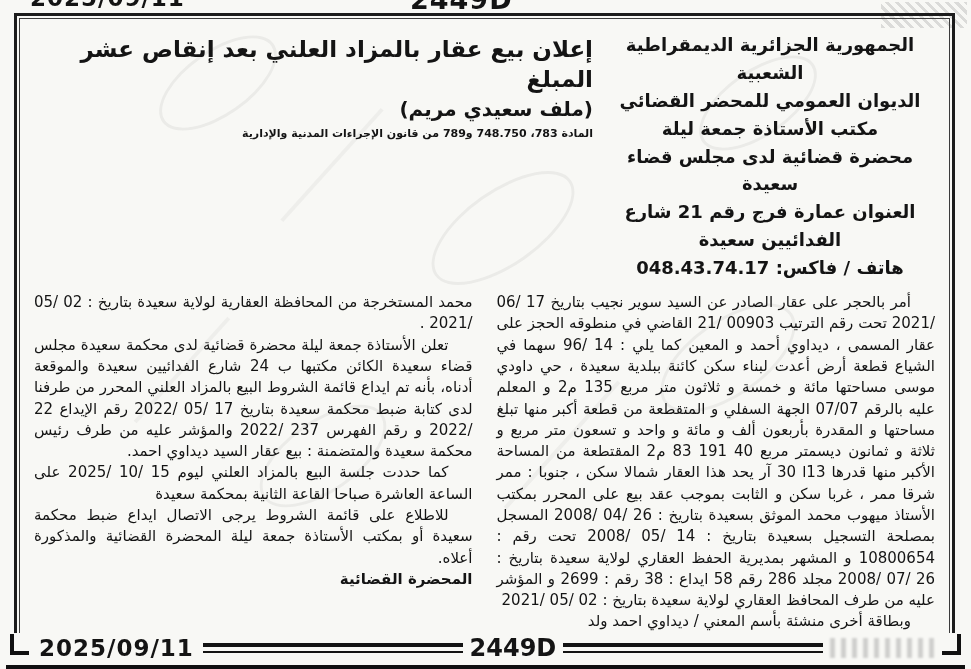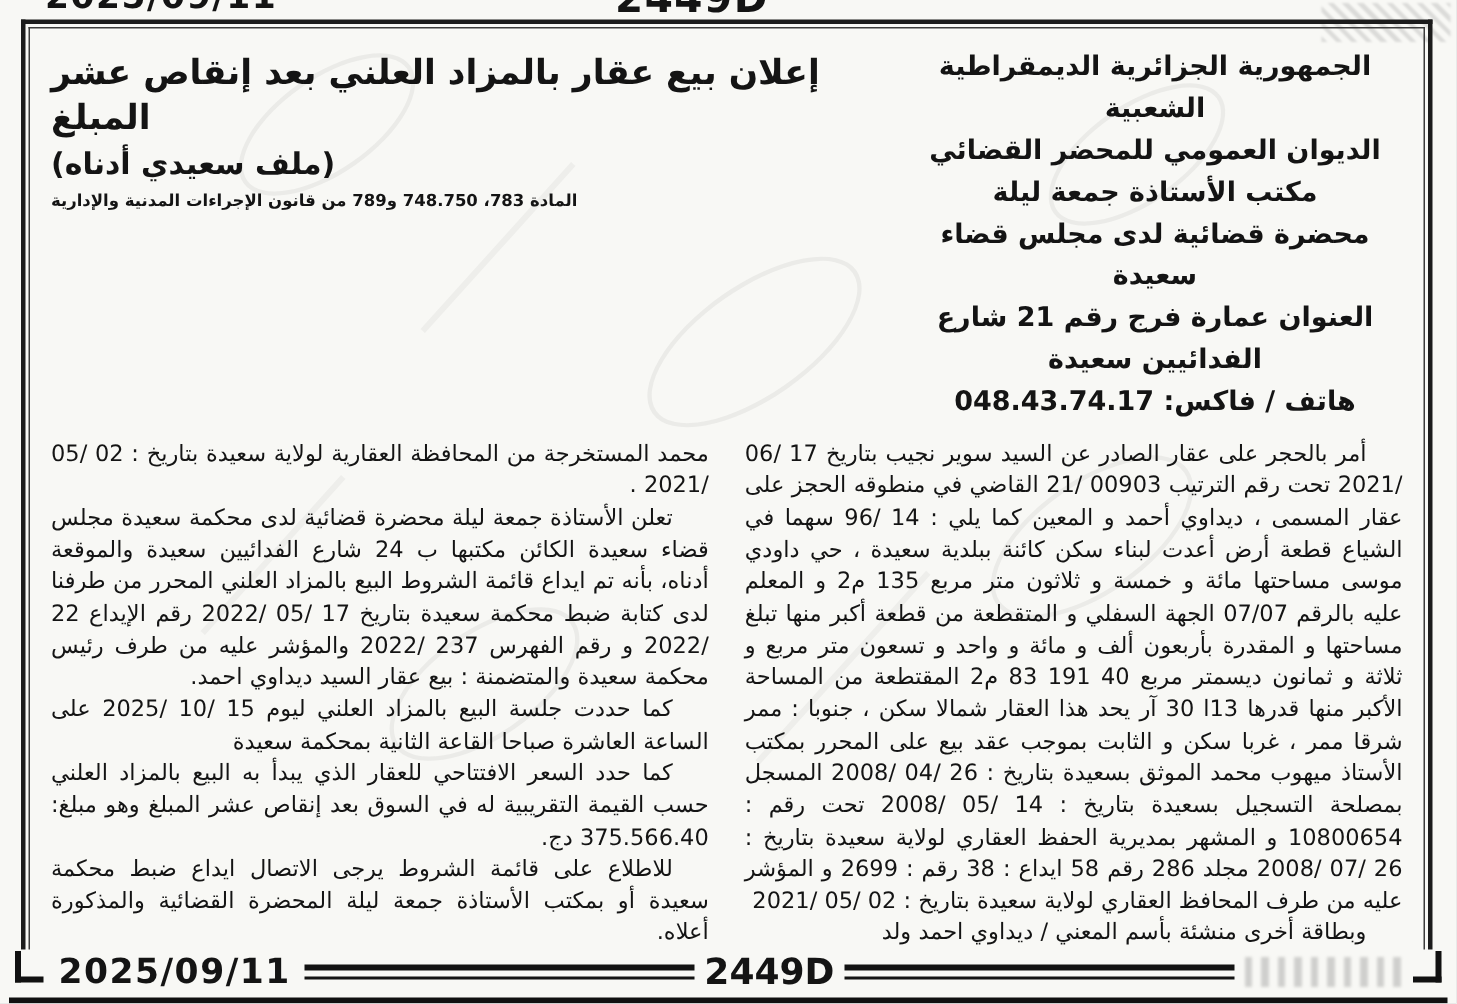--- a/index.html
+++ b/index.html
@@ -14,21 +14,21 @@
   .top-ref{position:absolute;top:-16px;left:410px;font-size:27px;font-weight:bold;letter-spacing:1px;}
   .noise-tr{position:absolute;top:2px;right:4px;width:86px;height:26px;opacity:.30;filter:blur(.6px);
     background:repeating-linear-gradient(45deg,#9a9a9a 0 3px,transparent 3px 7px);}
   
   .frame{position:absolute;left:14px;top:13px;right:16px;bottom:28px;border:3px solid #1c1c1c;border-bottom:none;}
   .frame-inner{position:absolute;left:2px;top:2px;right:2px;bottom:0;border:1px solid #3c3c3c;border-bottom:none;
     padding:8px 14px 0;direction:rtl;}
   
   .head-row{display:flex;gap:12px;}
   .letterhead{width:330px;text-align:center;font-weight:bold;font-size:18px;line-height:1.55;padding-top:4px;}
-  .title-block{flex:1;text-align:left;padding-top:8px;}
+  .title-block{flex:1;text-align:right;padding-top:8px;}
   .title-l1{font-size:23px;font-weight:bold;line-height:1.3;}
   .title-l2{font-size:20px;font-weight:bold;margin-top:2px;}
   .title-l3{font-size:11px;font-weight:bold;margin-top:6px;}
   
   .body-row{display:flex;gap:24px;margin-top:10px;height:464px;overflow:hidden;}
   .col{flex:1;font-size:15px;line-height:1.42;text-align:justify;}
   .col p{margin:0;}
   .indent{text-indent:1.6em;}
   .lead{font-weight:bold;}
   .signature{margin-top:30px;font-weight:bold;font-size:15px;text-align:right;text-indent:0;}
@@ -71,35 +71,34 @@
         <div class="letterhead">
           <div>الجمهورية الجزائرية الديمقراطية الشعبية</div>
           <div>الديوان العمومي للمحضر القضائي</div>
           <div>مكتب الأستاذة جمعة ليلة</div>
           <div>محضرة قضائية لدى مجلس قضاء سعيدة</div>
           <div>العنوان عمارة فرج رقم 21 شارع الفدائيين سعيدة</div>
           <div>هاتف / فاكس: 048.43.74.17</div>
         </div>
         <div class="title-block">
           <div class="title-l1">إعلان بيع عقار بالمزاد العلني بعد إنقاص عشر المبلغ</div>
-          <div class="title-l2">(ملف سعيدي أدناه)</div>
+          <div class="title-l2">(ملف سعيدي مريم)</div>
           <div class="title-l3">المادة 783، 748.750 و789 من قانون الإجراءات المدنية والإدارية</div>
         </div>
       </div>
 
       <div class="body-row">
         <div class="col">
           <p class="indent">أمر بالحجر على عقار الصادر عن السيد سوير نجيب بتاريخ 17 /06 /2021 تحت رقم الترتيب 00903 /21 القاضي في منطوقه الحجز على عقار المسمى ، ديداوي أحمد و المعين كما يلي : 14 /96 سهما في الشياع قطعة أرض أعدت لبناء سكن كائنة ببلدية سعيدة ، حي داودي موسى مساحتها مائة و خمسة و ثلاثون متر مربع 135 م2 و المعلم عليه بالرقم 07/07 الجهة السفلي و المتقطعة من قطعة أكبر منها تبلغ مساحتها و المقدرة بأربعون ألف و مائة و واحد و تسعون متر مربع و ثلاثة و ثمانون ديسمتر مربع 40 191 83 م2 المقتطعة من المساحة الأكبر منها قدرها 13ا 30 آر يحد هذا العقار شمالا سكن ، جنوبا : ممر شرقا ممر ، غربا سكن و الثابت بموجب عقد بيع على المحرر بمكتب الأستاذ ميهوب محمد الموثق بسعيدة بتاريخ : 26 /04 /2008 المسجل بمصلحة التسجيل بسعيدة بتاريخ : 14 /05 /2008 تحت رقم : 10800654 و المشهر بمديرية الحفظ العقاري لولاية سعيدة بتاريخ : 26 /07 /2008 مجلد 286 رقم 58 ايداع : 38 رقم : 2699 و المؤشر عليه من طرف المحافظ العقاري لولاية سعيدة بتاريخ : 02 /05 /2021</p>
           <p class="indent">وبطاقة أخرى منشئة بأسم المعني / ديداوي احمد ولد</p>
         </div>
         <div class="col">
           <p>محمد المستخرجة من المحافظة العقارية لولاية سعيدة بتاريخ : 02 /05 /2021 .</p>
           <p class="indent">تعلن الأستاذة جمعة ليلة محضرة قضائية لدى محكمة سعيدة مجلس قضاء سعيدة الكائن مكتبها ب 24 شارع الفدائيين سعيدة والموقعة أدناه، بأنه تم ايداع قائمة الشروط البيع بالمزاد العلني المحرر من طرفنا لدى كتابة ضبط محكمة سعيدة بتاريخ 17 /05 /2022 رقم الإيداع 22 /2022 و رقم الفهرس 237 /2022 والمؤشر عليه من طرف رئيس محكمة سعيدة والمتضمنة : بيع عقار السيد ديداوي احمد.</p>
           <p class="indent">كما حددت جلسة البيع بالمزاد العلني ليوم 15 /10 /2025 على الساعة العاشرة صباحا القاعة الثانية بمحكمة سعيدة</p>
-          <p class="indent">كما حدد السعر الافتتاحي للعقار الذي يبدأ به البيع بالمزاد العلني حسب القيمة التقريبية له في السوق بعد إنقاص عشر المبلغ وهو مبلغ: 375.566.40 دج.</p>
           <p class="indent">للاطلاع على قائمة الشروط يرجى الاتصال ايداع ضبط محكمة سعيدة أو بمكتب الأستاذة جمعة ليلة المحضرة القضائية والمذكورة أعلاه.</p>
           <p class="signature">المحضرة القضائية</p>
         </div>
       </div>
 
     </div>
   </div>
 
   <div class="band">
     <div class="bracket-l"></div>

